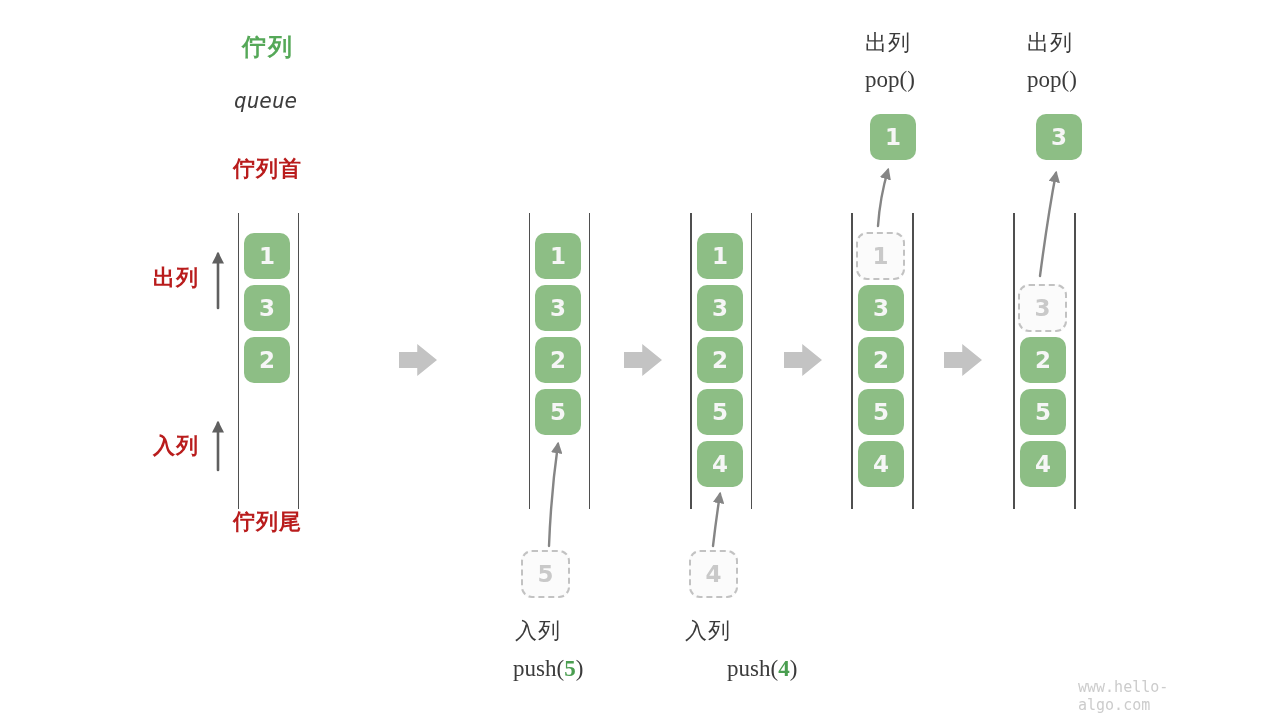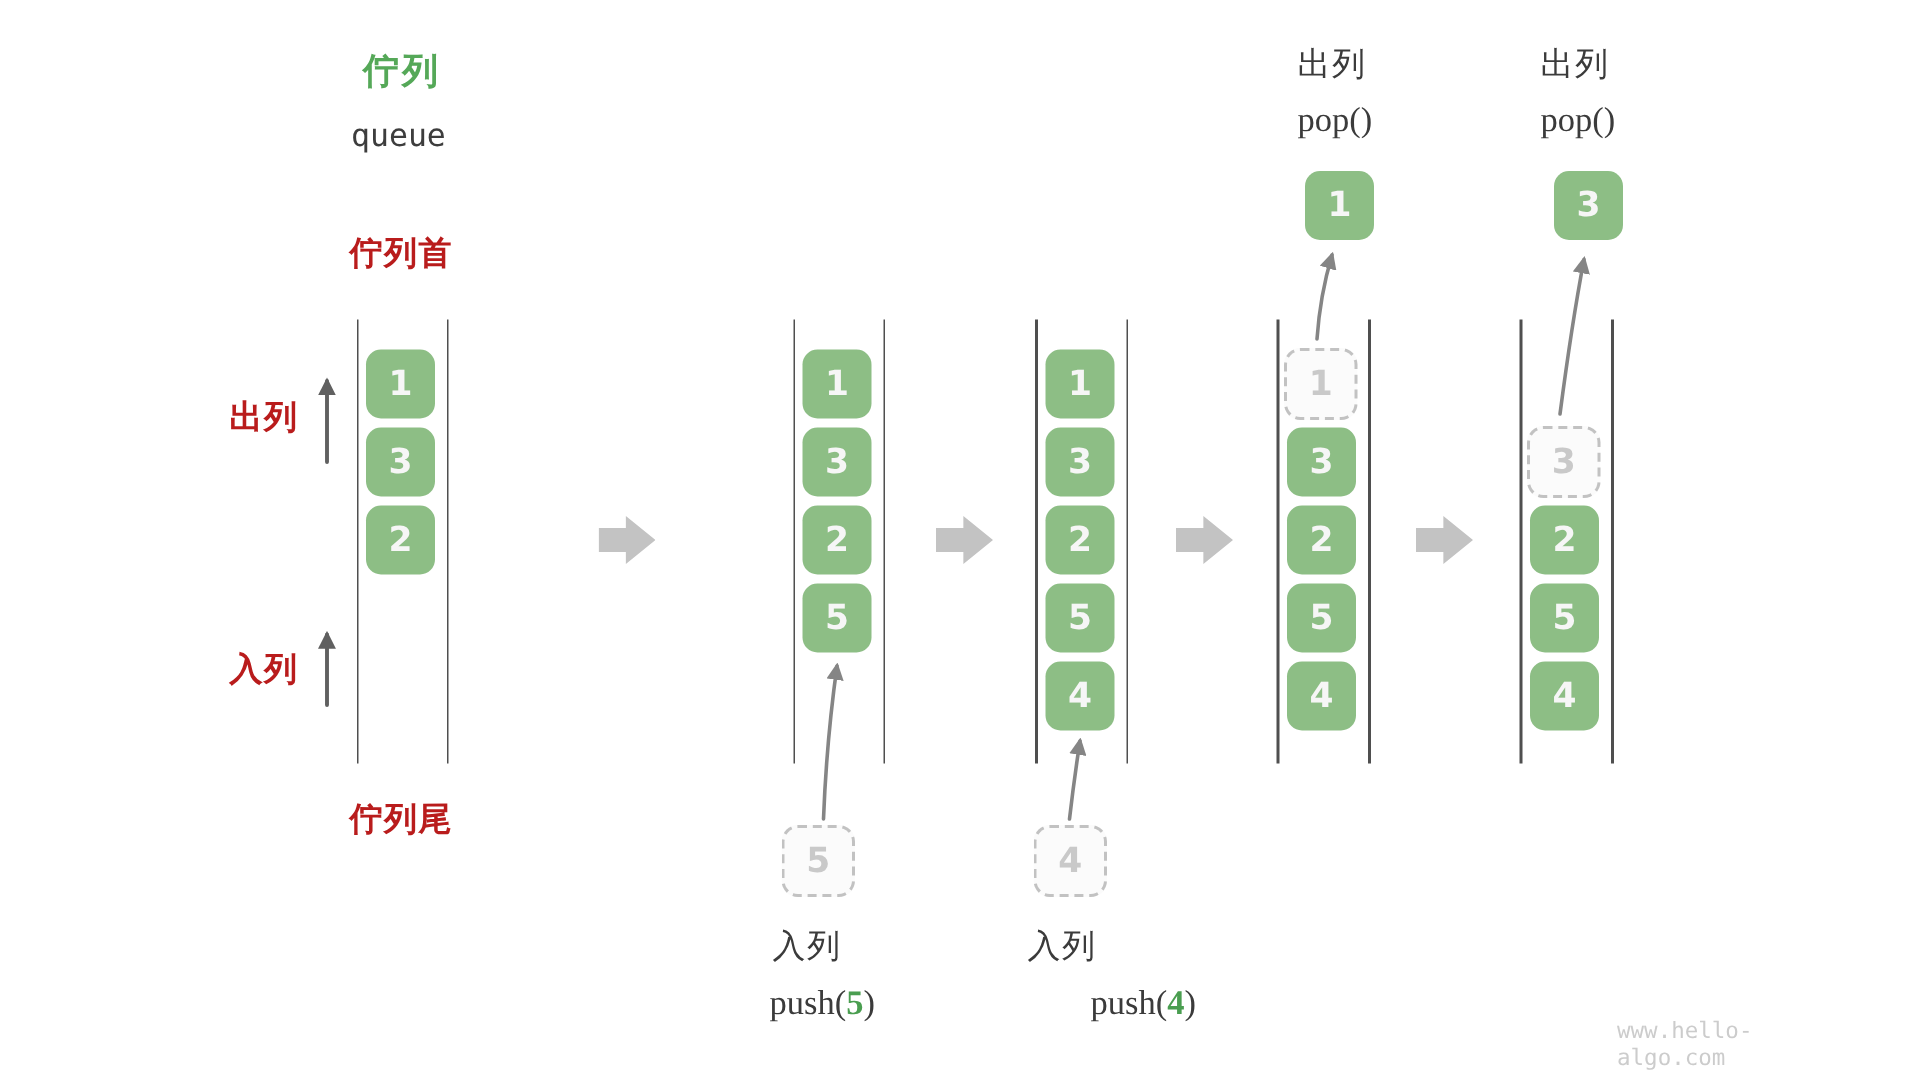--- a/index.html
+++ b/index.html
@@ -50,24 +50,24 @@
     </defs>
     <line class="thin dark" x1="218" y1="308" x2="218" y2="254" marker-end="url(#ah-dark)"></line>
     <line class="thin dark" x1="218" y1="470" x2="218" y2="423" marker-end="url(#ah-dark)"></line>
     <path class="thin mid" d="M549,546 Q551,494 558,444" marker-end="url(#ah-mid)"></path>
     <path class="thin mid" d="M713,546 Q716,520 720,494" marker-end="url(#ah-mid)"></path>
     <path class="thin mid" d="M878,226 Q880,197 888,170" marker-end="url(#ah-mid)"></path>
     <path class="thin mid" d="M1040,276 Q1048,215 1056,173" marker-end="url(#ah-mid)"></path>
   </svg>
 
   <div class="title-zh" style="left:242px;top:31px;">佇列</div>
-  <div class="title-en" style="left:234px;top:78px;">queue</div>
+  <div class="title-en" style="left:234px;top:89px;font-style:italic;">queue</div>
 
   <div class="zh-bold" style="left:233px;top:157px;">佇列首</div>
-  <div class="zh-bold" style="left:233px;top:534px;">佇列尾</div>
+  <div class="zh-bold" style="left:233px;top:510px;">佇列尾</div>
   <div class="zh-bold" style="left:153px;top:266px;">出列</div>
   <div class="zh-bold" style="left:153px;top:434px;">入列</div>
 
   <div class="wall" style="left:237.5px;"></div>
   <div class="wall" style="left:297.5px;"></div>
   <div class="wall" style="left:528.5px;"></div>
   <div class="wall" style="left:588.5px;"></div>
   <div class="wall" style="left:690px;"></div>
   <div class="wall" style="left:750.5px;"></div>
   <div class="wall" style="left:851px;"></div>

